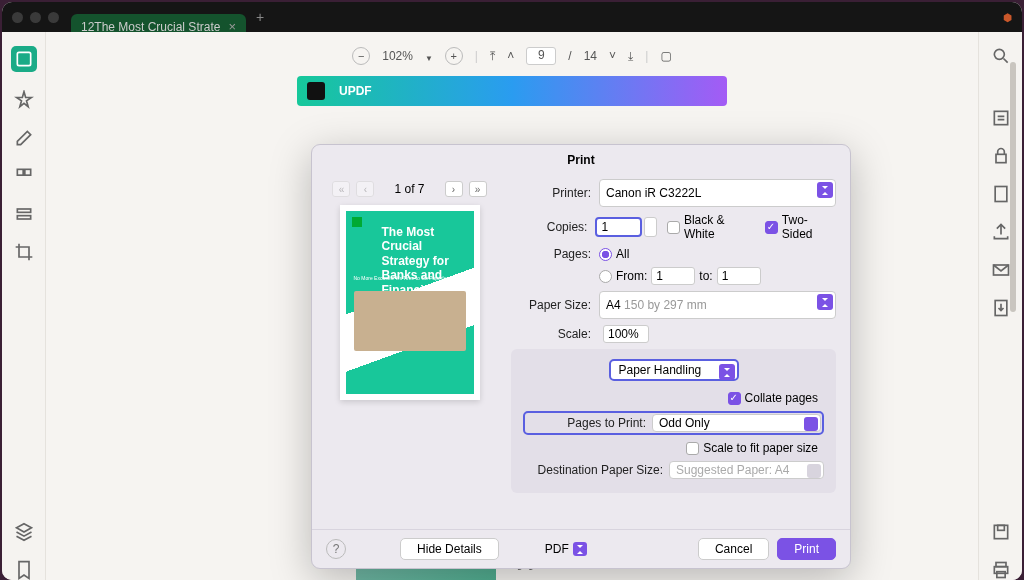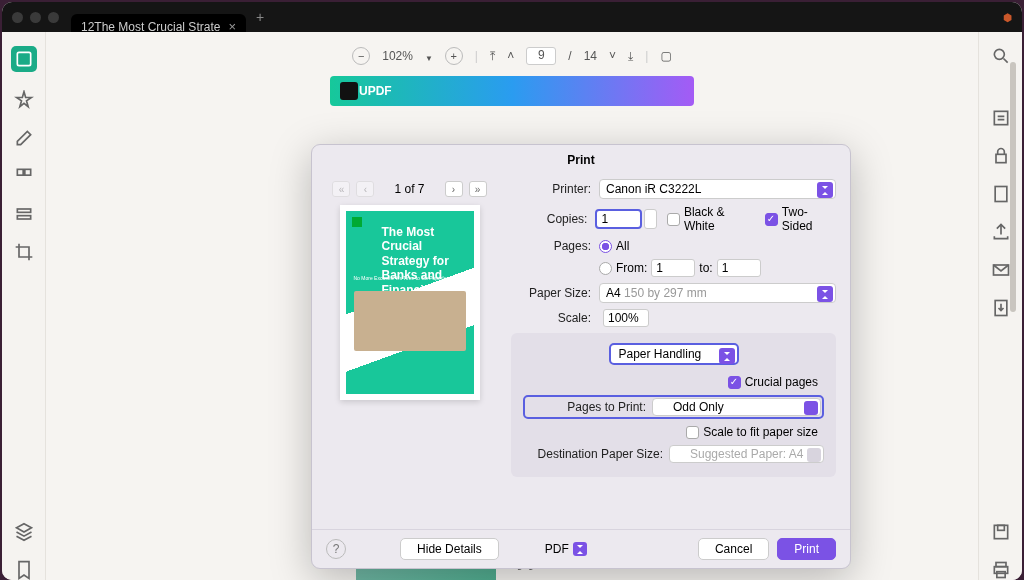--- a/index.html
+++ b/index.html
@@ -1,38 +1,38 @@
 <!DOCTYPE html>
 <html><head>
 <meta charset="utf-8">
 <style>
 *{box-sizing:border-box;margin:0;padding:0;font-family:-apple-system,BlinkMacSystemFont,"Segoe UI",sans-serif;font-size:12px;}
 body{background:#3a1f35;width:1024px;height:580px;overflow:hidden;}
 .window{position:absolute;left:2px;top:2px;right:2px;bottom:0;background:#f5f3f0;border-radius:10px;overflow:hidden;display:flex;flex-direction:column;}
 .titlebar{height:30px;background:#151515;display:flex;align-items:center;padding:0 10px;}
 .traffic{display:flex;gap:7px;margin-right:12px;}
 .dot{width:11px;height:11px;border-radius:50%;background:#3a3a3a;}
-.tab{background:#000000;color:#ccc;padding:5px 10px;border-radius:6px 6px 0 0;display:flex;align-items:center;gap:8px;font-size:11px;margin-top:19px;}
+.tab{background:#14532d;color:#ccc;padding:5px 10px;border-radius:6px 6px 0 0;display:flex;align-items:center;gap:8px;font-size:11px;margin-top:19px;}
 .tab .x{color:#999;font-size:13px;}
 .newtab{color:#888;margin-left:10px;font-size:14px;}
 .logo-r{margin-left:auto;color:#c9572a;font-size:10px;font-weight:bold;}
 .body{flex:1;display:flex;min-height:0;}
 .lsb,.rsb{width:44px;background:#f5f3f0;display:flex;flex-direction:column;align-items:center;padding-top:14px;gap:18px;}
 .lsb{border-right:1px solid #e5e2dd;}
 .rsb{border-left:1px solid #e5e2dd;}
 .sbi{width:20px;height:20px;color:#666;}
 .sbi.active{background:#1aab87;color:#fff;border-radius:5px;padding:3px;width:26px;height:26px;}
 .spacer{flex:1;}
 .main{flex:1;display:flex;flex-direction:column;background:#f6f4f1;position:relative;}
 .toolbar{height:28px;margin-top:10px;display:flex;justify-content:center;align-items:center;gap:12px;color:#555;}
 .tb{width:18px;height:18px;display:flex;align-items:center;justify-content:center;border:1px solid #bbb;border-radius:50%;font-size:11px;}
 .zoom{display:flex;align-items:flex-end;gap:12px;}
 .sep{color:#ccc;}
 .pagebox{width:30px;height:18px;border:1px solid #ccc;background:#fff;text-align:center;border-radius:3px;}
-.doc-banner{margin:6px auto 0;width:364px;height:30px;background:linear-gradient(90deg,#16c89a,#2a9cf0,#a45bf5);border-radius:4px;display:flex;align-items:center;padding:0 10px;color:#fff;font-weight:600;gap:1px;}
+.doc-banner{margin:6px auto 0;width:430px;height:30px;background:linear-gradient(90deg,#16c89a,#2a9cf0,#a45bf5);border-radius:4px;display:flex;align-items:center;padding:0 10px;color:#fff;font-weight:600;gap:14px;}
 .doc-banner .sq{width:18px;height:18px;background:#111;border-radius:3px;}
 .content-bg{flex:1;background:#f6f4f1;position:relative;}
 .snippet{position:absolute;left:310px;top:438px;width:400px;display:flex;gap:10px;}
 .snippet .img{width:140px;height:90px;background:linear-gradient(135deg,#7ba,#4a8);border-radius:3px;}
 .snippet .txt{flex:1;color:#555;font-size:10px;line-height:1.4;text-align:justify;}
 .scroll-track{position:absolute;right:4px;top:40px;width:8px;height:460px;background:transparent;}
 .scroll-thumb{width:6px;height:250px;background:#c9c5bf;border-radius:3px;margin-top:20px;}
 .dialog{position:absolute;left:265px;top:112px;width:540px;height:425px;background:#ece9ef;border:1px solid #c7c3cf;border-radius:9px;box-shadow:0 10px 40px rgba(0,0,0,.25);display:flex;flex-direction:column;}
 .dlg-title{text-align:center;font-weight:600;padding:8px 0;font-size:12px;}
 .dlg-body{flex:1;display:flex;min-height:0;}
@@ -42,39 +42,39 @@
 .pv-btn.dis{opacity:.4;}
 .pv-page{width:140px;height:195px;background:#fff;box-shadow:0 2px 6px rgba(0,0,0,.15);padding:6px;}
 .pv-inner{width:100%;height:100%;background:linear-gradient(160deg,#18c79a 0%,#18c79a 45%,#fff 45%,#fff 70%,#18c79a 70%);position:relative;}
 .pv-inner::before{content:"";position:absolute;top:6px;left:6px;width:10px;height:10px;background:#0a3;}
 .pv-text{position:absolute;top:14px;left:8px;right:8px;color:#fff;font-size:12px;font-weight:600;line-height:1.2;margin-left:28px;}
 .pv-sub{position:absolute;top:64px;left:8px;color:#fff;font-size:5px;}
 .pv-photo{position:absolute;top:80px;left:8px;right:8px;height:60px;background:#c8b090;border-radius:2px;}
 .settings{flex:1;padding:4px 14px 4px 4px;overflow:auto;}
 .row{display:flex;align-items:center;margin-bottom:6px;}
 .lbl{width:80px;text-align:right;margin-right:8px;color:#222;}
-.sel{flex:1;height:20px;background:#fff;border:1px solid #ccc;border-radius:4px;padding:0 20px 0 6px;display:flex;align-items:center;position:relative;}
+.sel{flex:1;height:28px;background:#fff;border:1px solid #ccc;border-radius:4px;padding:0 20px 0 6px;display:flex;align-items:center;position:relative;}
 .sel-arrow{position:absolute;right:2px;top:2px;width:16px;height:16px;background:#7b52e5;border-radius:3px;display:flex;align-items:center;justify-content:center;}
 .sel-arrow::after{content:"";border:3px solid transparent;border-top-color:#fff;border-bottom-color:#fff;height:3px;}
 .num-input{width:48px;height:20px;background:#fff;border:2px solid #5a5fe0;border-radius:4px;padding:0 4px;display:flex;align-items:center;}
 .stepper{width:14px;height:20px;margin-left:2px;background:#fff;border:1px solid #ccc;border-radius:3px;}
 .chk{width:13px;height:13px;border:1px solid #aaa;border-radius:3px;margin-right:4px;background:#fff;flex-shrink:0;}
 .chk.on{background:#7b52e5;border-color:#7b52e5;position:relative;}
 .chk.on::after{content:"✓";color:#fff;font-size:10px;position:absolute;top:-1px;left:1px;}
 .radio{width:13px;height:13px;border:1px solid #aaa;border-radius:50%;margin-right:4px;background:#fff;flex-shrink:0;}
 .radio.on{border-color:#7b52e5;background:radial-gradient(circle,#7b52e5 45%,#fff 50%);}
 .small-input{width:44px;height:18px;background:#fff;border:1px solid #ccc;border-radius:3px;padding:0 4px;display:flex;align-items:center;margin:0 4px;}
 .panel{background:#e3dfe8;border-radius:6px;padding:10px 12px 8px;margin-top:4px;}
 .panel .row{margin-bottom:6px;}
 .panel-sel-wrap{display:flex;justify-content:center;margin-bottom:10px;}
 .panel-sel{width:130px;height:22px;background:#fff;border:2px solid #5a5fe0;border-radius:5px;display:flex;align-items:center;padding:0 22px 0 8px;position:relative;}
 .hl-row{border:2px solid #5a5fe0;border-radius:5px;padding:1px;margin-bottom:6px;}
 .hl-row .row{margin:0;border-radius:9px;}
 .plbl{width:120px;text-align:right;margin-right:6px;color:#222;}
-.psel{flex:1;height:18px;background:#fff;border:1px solid #ccc;border-radius:4px;padding:0 18px 0 20px;display:flex;align-items:center;position:relative;font-size:11px;}
+.psel{flex:1;height:18px;background:#fff;border:1px solid #ccc;border-radius:4px;padding:0 18px 0 6px;display:flex;align-items:center;position:relative;font-size:11px;}
 .psel.dis{color:#aaa;}
 .small-arrow{position:absolute;right:2px;top:2px;width:14px;height:14px;background:#d8d4de;border-radius:3px;}
 .small-arrow.purple{background:#7b52e5;}
 .footer{display:flex;align-items:center;padding:8px 14px;gap:8px;border-top:1px solid #d8d4de;}
 .help{width:20px;height:20px;border:1px solid #bbb;border-radius:50%;display:flex;align-items:center;justify-content:center;color:#777;}
 .btn{padding:3px 16px;background:#fff;border:1px solid #ccc;border-radius:5px;}
 .btn.primary{background:#7b52e5;color:#fff;border-color:#7b52e5;}
 .pdf-drop{display:flex;align-items:center;gap:4px;}
 .orient-icon{display:inline-block;width:12px;height:14px;border:1px solid #888;margin:0 2px;vertical-align:middle;}
 .dimtext{color:#999;}
@@ -231,21 +231,21 @@
 
             <div class="panel">
               <div class="panel-sel-wrap">
                 <div class="panel-sel">
                     <span>Paper Handling</span>
                     <div class="sel-arrow" style="top:3px;"></div>
                   </div>
               </div>
               <div class="row" style="justify-content:flex-end;padding-right:6px;">
                 <div class="chk on"></div>
-                <span>Crucial pages</span>
+                <span>Collate pages</span>
               </div>
               <div class="hl-row">
                 <div class="row">
                   <div class="plbl">Pages to Print:</div>
                   <div class="psel">
                       <span>Odd Only</span>
                       <div class="small-arrow purple"></div>
                     </div>
                 </div>
               </div>

